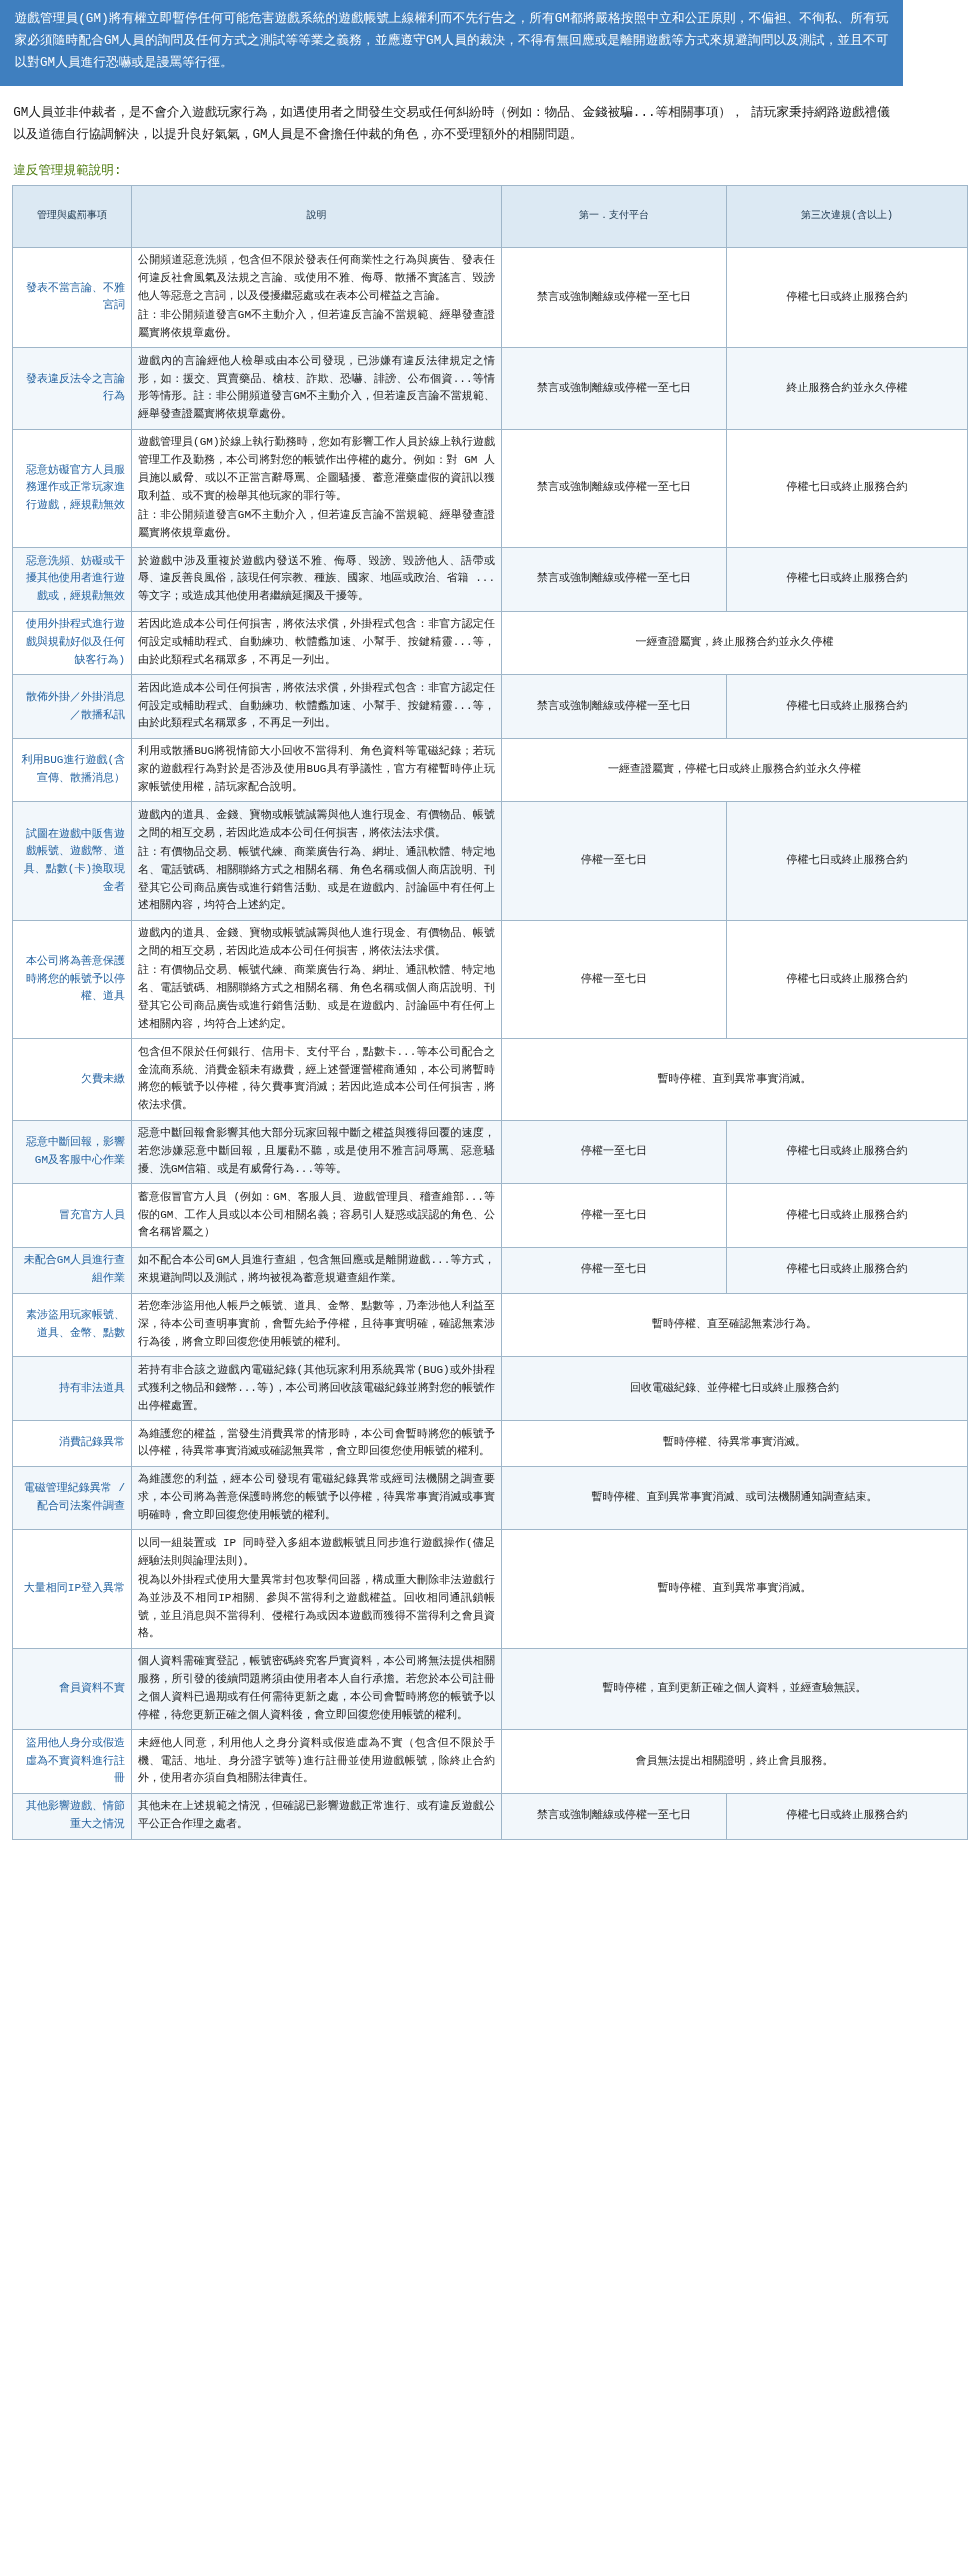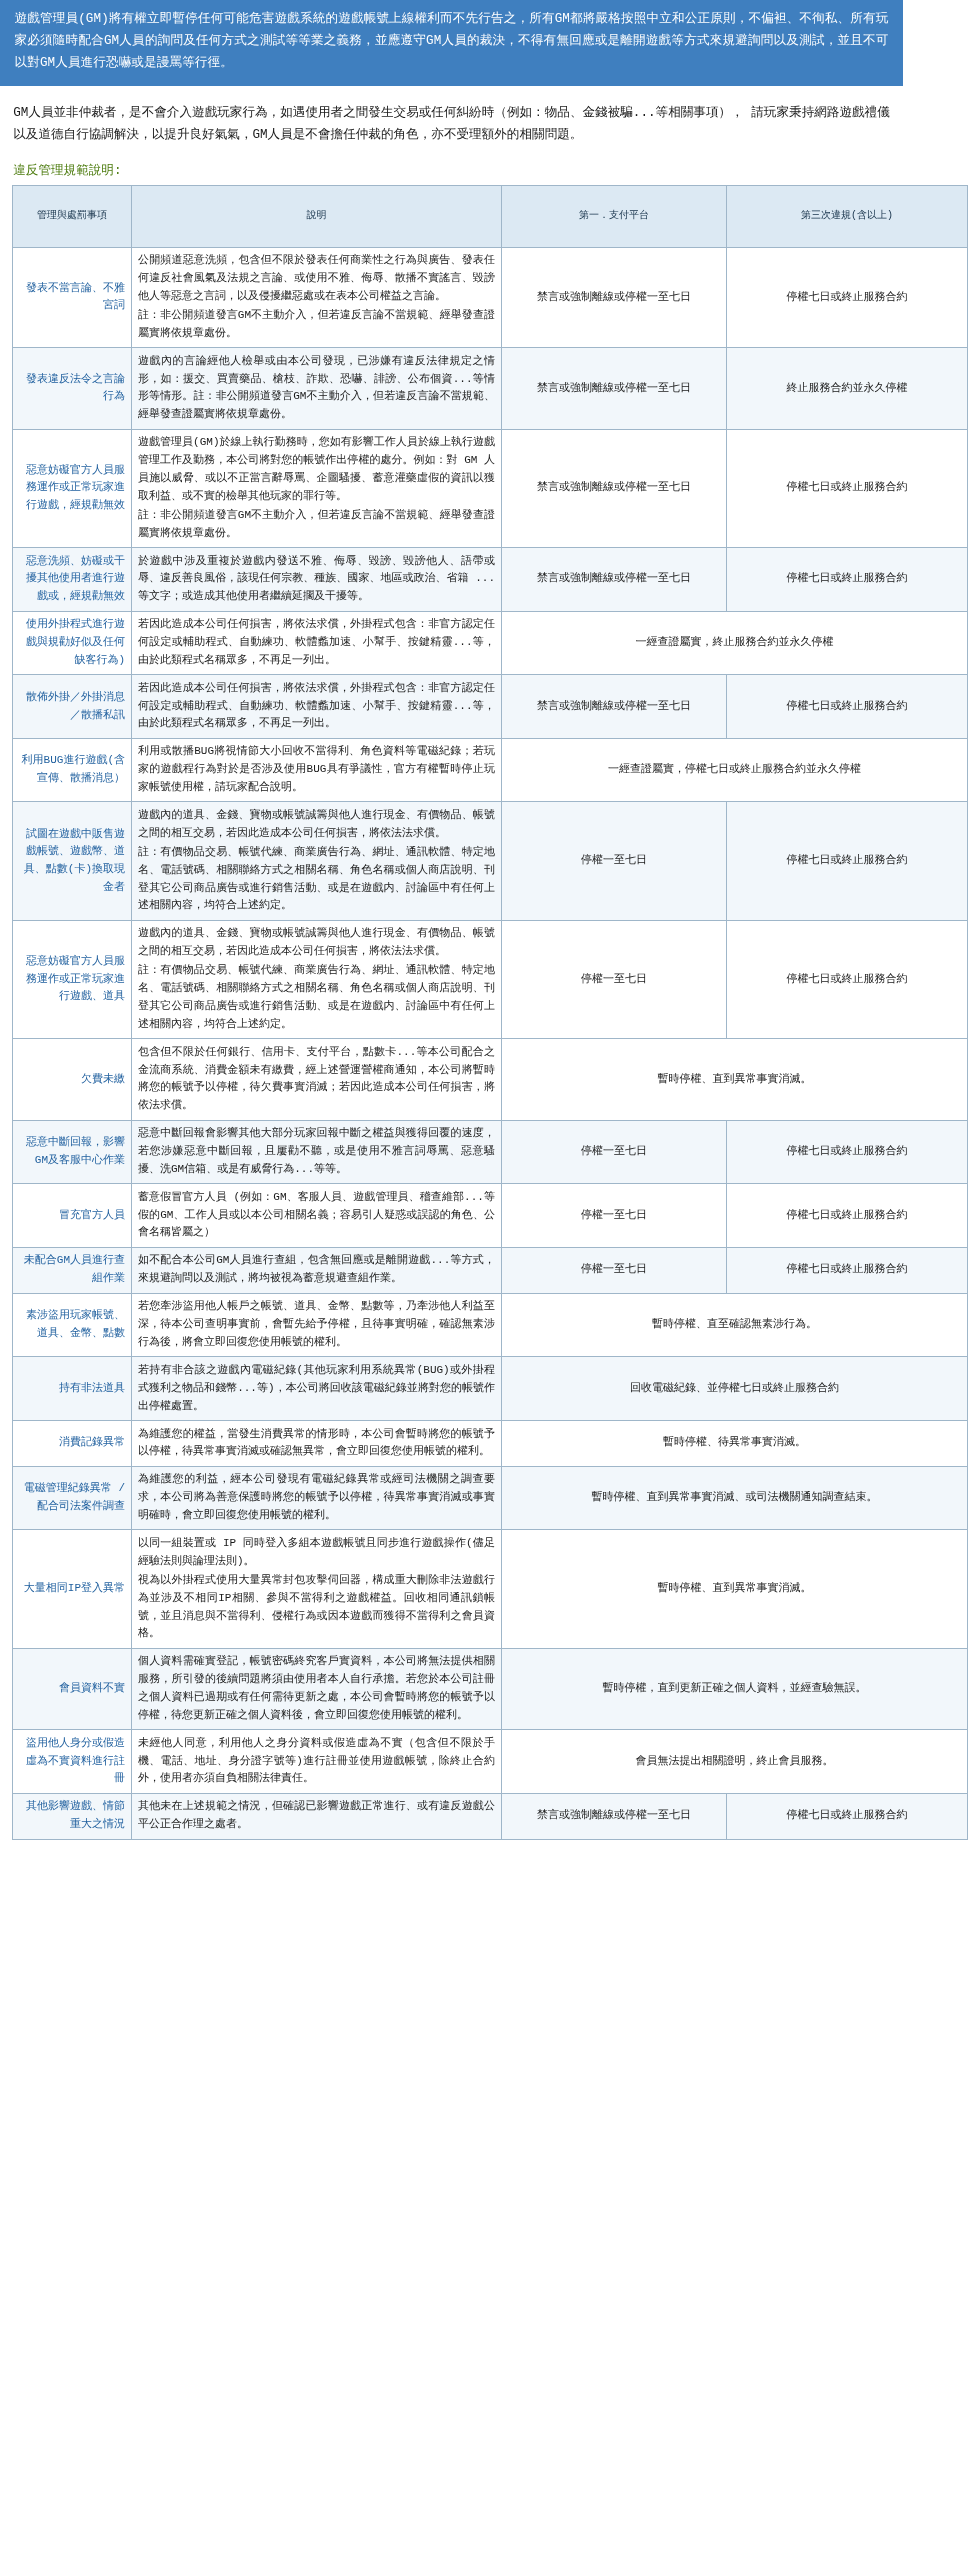--- a/index.html
+++ b/index.html
@@ -176,21 +176,21 @@
         <tr class="alt">
           <td class="cat">試圖在遊戲中販售遊戲帳號、遊戲幣、道具、點數(卡)換取現金者</td>
           <td class="desc">
             <p>遊戲內的道具、金錢、寶物或帳號誠籌與他人進行現金、有價物品、帳號之間的相互交易，若因此造成本公司任何損害，將依法法求償。</p>
             <p>註：有價物品交易、帳號代練、商業廣告行為、網址、通訊軟體、特定地名、電話號碼、相關聯絡方式之相關名稱、角色名稱或個人商店說明、刊登其它公司商品廣告或進行銷售活動、或是在遊戲内、討論區中有任何上述相關內容，均符合上述約定。</p>
           </td>
           <td class="pen">停權一至七日</td>
           <td class="pen">停權七日或終止服務合約</td>
         </tr>
         <tr>
-          <td class="cat">惡意妨礙官方人員服務運作或正常玩家進行遊戲、道具</td>
+          <td class="cat">本公司將為善意保護時將您的帳號予以停權、道具</td>
           <td class="desc">
             <p>遊戲內的道具、金錢、寶物或帳號誠籌與他人進行現金、有價物品、帳號之間的相互交易，若因此造成本公司任何損害，將依法法求償。</p>
             <p>註：有價物品交易、帳號代練、商業廣告行為、網址、通訊軟體、特定地名、電話號碼、相關聯絡方式之相關名稱、角色名稱或個人商店說明、刊登其它公司商品廣告或進行銷售活動、或是在遊戲内、討論區中有任何上述相關內容，均符合上述約定。</p>
           </td>
           <td class="pen">停權一至七日</td>
           <td class="pen">停權七日或終止服務合約</td>
         </tr>
         <tr>
           <td class="cat">欠費未繳</td>
           <td class="desc">

